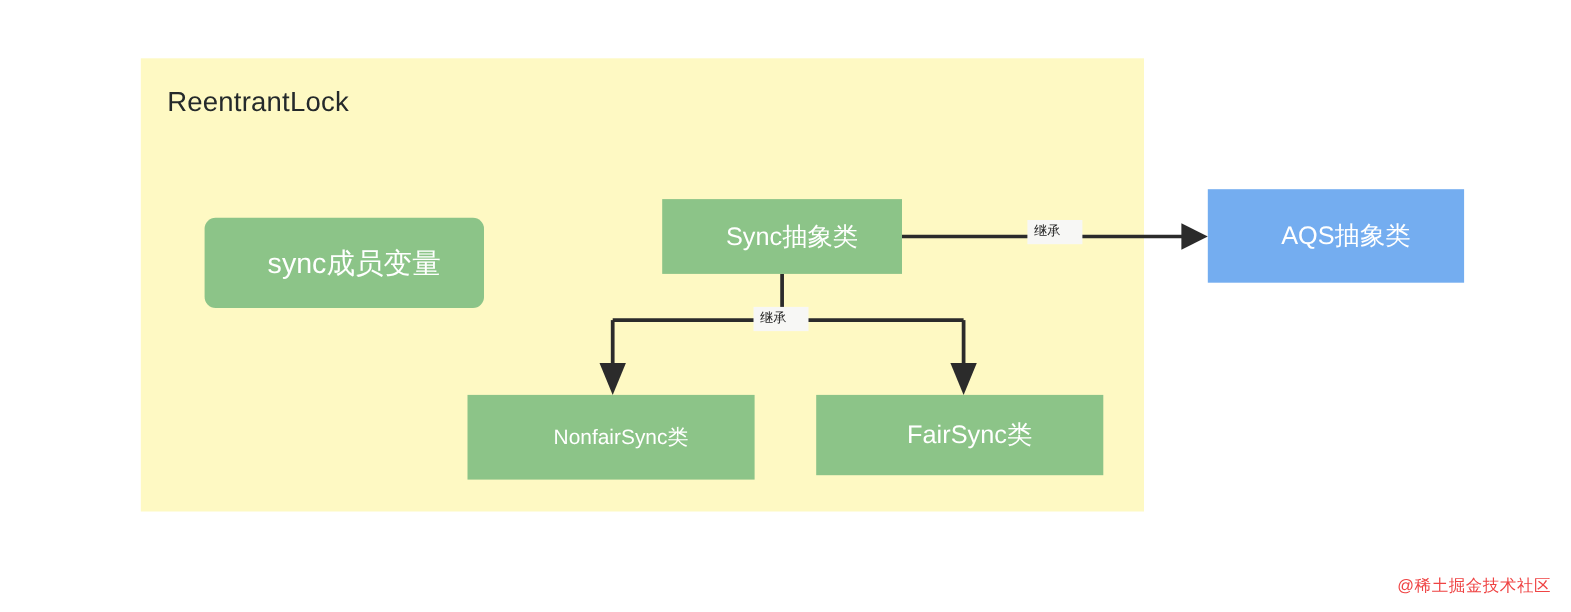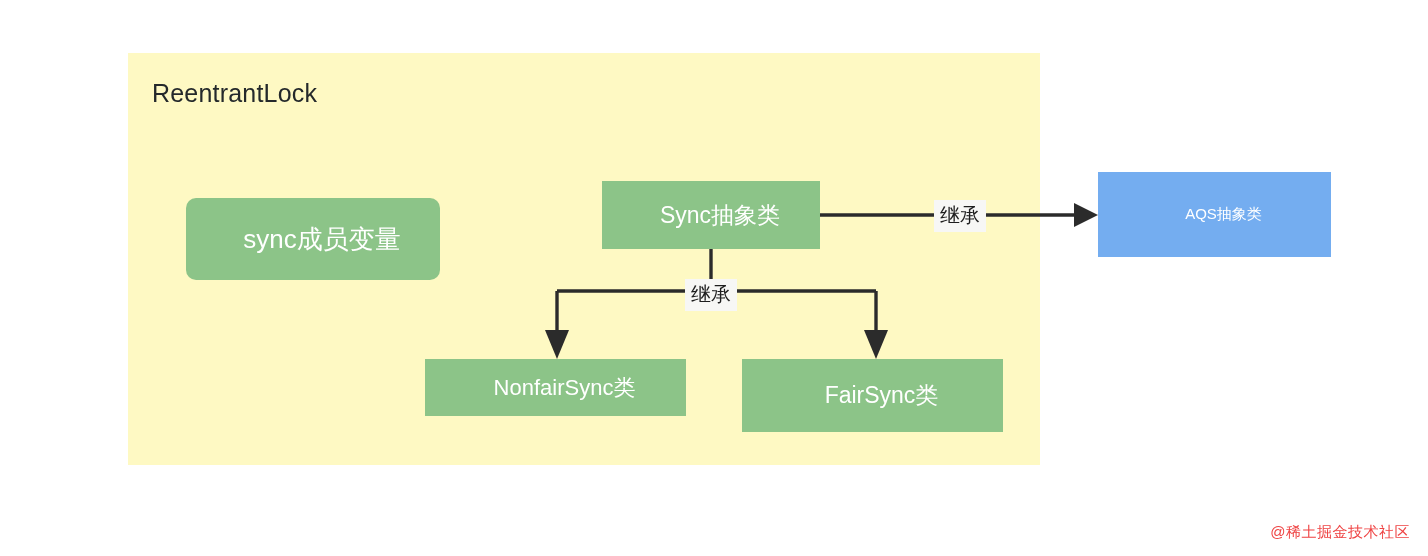--- a/index.html
+++ b/index.html
@@ -59,22 +59,22 @@
   .node-blue {
     background: #74adf0;
   }
   .node-rounded {
     border-radius: 10px;
   }
 
   
   #node-sync-field   { left: 186px; top: 198px; width: 254px; height: 82px; font-size: 26px; }
   #node-sync-class   { left: 602px; top: 181px; width: 218px; height: 68px; font-size: 23px; }
-  #node-aqs          { left: 1098px; top: 172px; width: 233px; height: 85px; font-size: 15px; }
-  #node-nonfairsync  { left: 425px; top: 359px; width: 261px; height: 57px; font-size: 22px; }
+  #node-aqs          { left: 1098px; top: 172px; width: 233px; height: 85px; font-size: 23px; }
+  #node-nonfairsync  { left: 425px; top: 359px; width: 261px; height: 77px; font-size: 19px; }
   #node-fairsync     { left: 742px; top: 359px; width: 261px; height: 73px; font-size: 23px; }
 
   
   .edge-svg {
     position: absolute;
     left: 0; top: 0;
     width: 1428px;
     height: 556px;
     pointer-events: none;
     overflow: visible;
@@ -86,23 +86,23 @@
   }
   .arrow-head {
     fill: #2b2b2b;
   }
 
   
   .edge-label {
     position: absolute;
     background: #f7f7f5;
     color: #1e1e1e;
-    font-size: 20px;
+    font-size: 12px;
     line-height: 1.25;
-    padding: 3px 6px 4px 6px;
+    padding: 3px 20px 4px 6px;
     white-space: nowrap;
   }
   #label-inherit-aqs  { left: 934px; top: 200px; }
   #label-inherit-subs { left: 685px; top: 279px; }
 
   
   .watermark {
     position: absolute;
     right: 18px;
     bottom: 14px;

